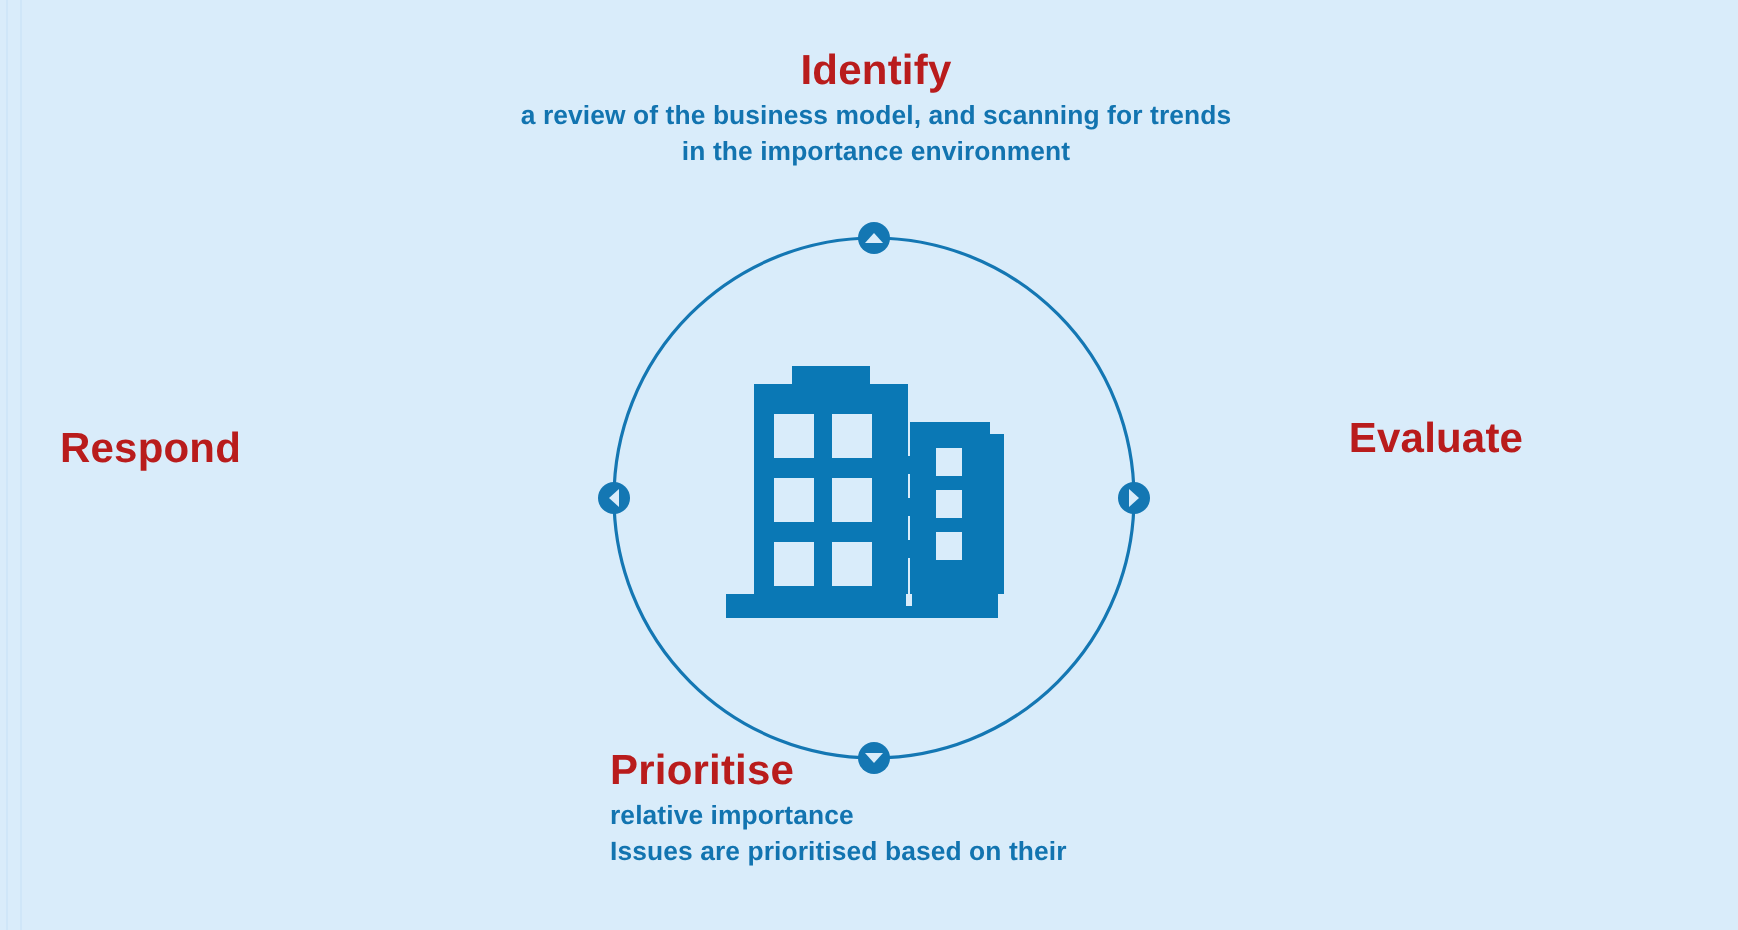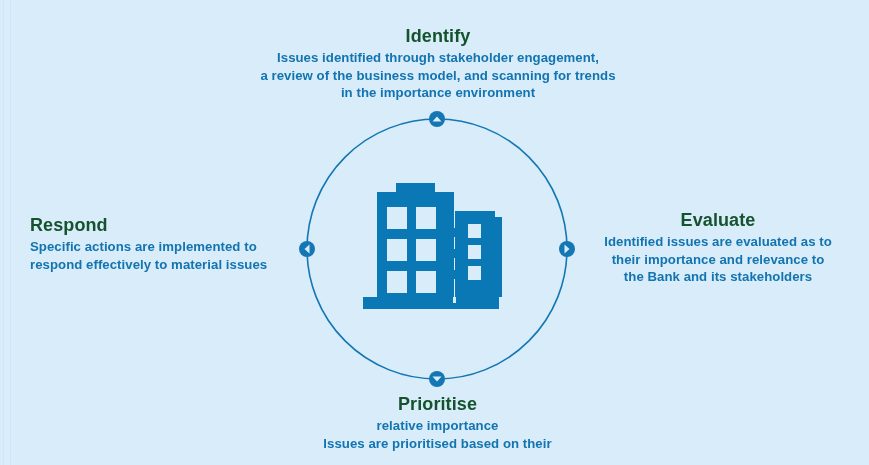--- a/index.html
+++ b/index.html
@@ -35,22 +35,22 @@
   .edge-line.a { left: 3px; }
   .edge-line.b { left: 10px; }
 
   
   .block {
     position: absolute;
     color: #1073ae;
     font-weight: bold;
   }
   .block .heading {
-    color: #14532d;
-    font-size: 18px;
+    color: #b91c1c;
+    font-size: 21px;
     font-weight: bold;
     line-height: 20px;
     margin-bottom: 3px;
     letter-spacing: 0.1px;
   }
   .block .body {
     color: #1274b0;
     font-size: 13.2px;
     font-weight: bold;
     line-height: 17.5px;
@@ -64,23 +64,22 @@
     text-align: center;
   }
   #block-evaluate {
     left: 588px;
     top: 210px;
     width: 260px;
     text-align: center;
   }
   #block-prioritise {
     left: 305px;
-    top: 394px;
+    top: 376px;
     width: 265px;
-    text-align: center;
   }
   #block-respond {
     left: 30px;
     top: 215px;
     width: 258px;
     text-align: left;
   }
 
   
   #cycle-svg {
@@ -147,44 +146,34 @@
 
     <g>
       <circle cx="307" cy="249" r="8" fill="#1477b3"></circle>
       <path d="M309.5 244.5 L309.5 253.5 L304.5 249 Z" fill="#d9ecfa"></path>
     </g>
   </svg>
 
   <div class="block" id="block-identify">
     <div class="heading">Identify</div>
     <div class="body">
-      <div>Issues identified through stakeholder engagement,</div>
       <div>a review of the business model, and scanning for trends</div>
       <div>in the importance environment</div>
     </div>
   </div>
 
   <div class="block" id="block-evaluate">
     <div class="heading">Evaluate</div>
-    <div class="body">
-      <div>Identified issues are evaluated as to</div>
-      <div>their importance and relevance to</div>
-      <div>the Bank and its stakeholders</div>
-    </div>
   </div>
 
   <div class="block" id="block-prioritise">
     <div class="heading">Prioritise</div>
     <div class="body">
       <div>relative importance</div>
       <div>Issues are prioritised based on their</div>
     </div>
   </div>
 
   <div class="block" id="block-respond">
     <div class="heading">Respond</div>
-    <div class="body">
-      <div>Specific actions are implemented to</div>
-      <div>respond effectively to material issues</div>
-    </div>
   </div>
 
 </div>
 
 </body></html>

